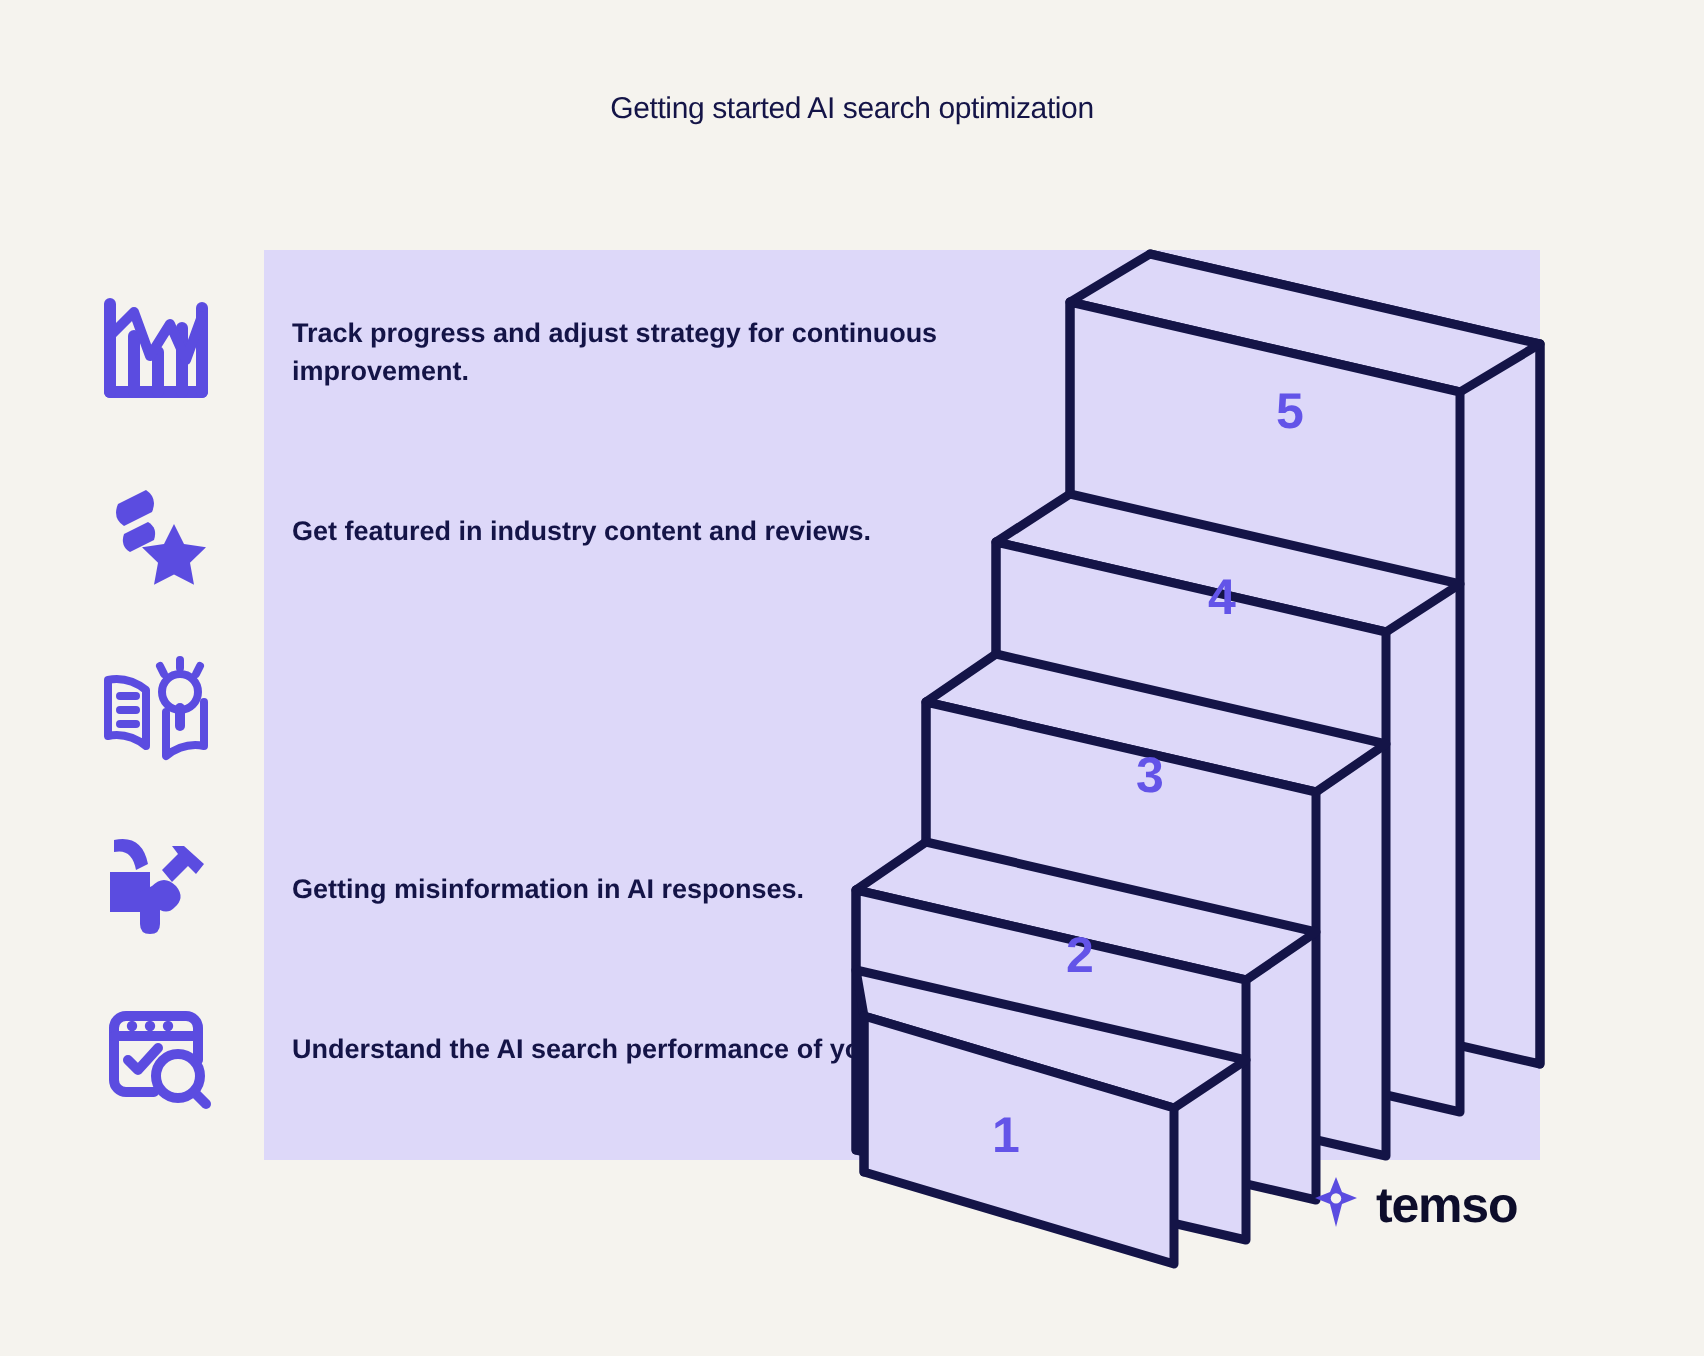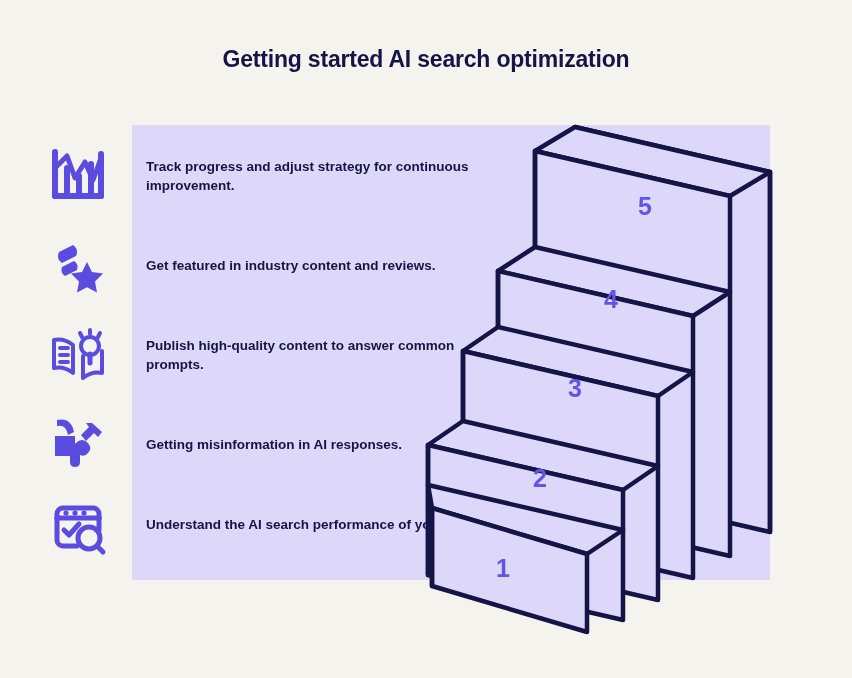--- a/index.html
+++ b/index.html
@@ -13,21 +13,21 @@
 
   .panel{
     position:absolute;left:132px;top:125px;
     width:638px;height:455px;
     background:#ddd8f9;
   }
 
   .title{
     position:absolute;left:0;top:46px;width:852px;
     text-align:center;
-    font-size:23px;font-weight:bold;
+    font-size:15px;font-weight:normal;
     color:#141447;
     letter-spacing:-0.2px;
   }
 
   .icon-col{position:absolute;left:46px;top:125px;width:70px;height:455px;}
   .icon-box{
     position:absolute;left:0;width:64px;height:64px;
     display:flex;align-items:center;justify-content:center;
   }
   .icon-box svg{display:block;}
@@ -136,21 +136,20 @@
           <path d="M48 46 l6 6"></path>
         </g>
       </svg>
     </div>
 
   </div>
 
   <div class="rows">
     <div class="row-text" style="top:32px;">Track progress and adjust strategy for continuous improvement.</div>
     <div class="row-text" style="top:131px;">Get featured in industry content and reviews.</div>
-    <div class="row-text" style="top:211px;">Publish high-quality content to answer common prompts.</div>
     <div class="row-text" style="top:310px;">Getting misinformation in AI responses.</div>
     <div class="row-text" style="top:390px;">Understand the AI search performance of your brand.</div>
   </div>
 
   <div class="stairs">
     <svg width="852" height="678" viewBox="0 0 852 678">
       <g fill="#ddd8f9" stroke="#141447" stroke-width="4.5" stroke-linejoin="round" stroke-linecap="round">
 
         <path d="M575 127 L770 172 L770 532 L575 487 Z"></path>
         <path d="M770 172 L770 532"></path>
@@ -178,14 +177,23 @@
       </g>
     </svg>
 
     <div class="step-num" style="left:610px;top:192px;width:70px;">5</div>
     <div class="step-num" style="left:576px;top:285px;width:70px;">4</div>
     <div class="step-num" style="left:540px;top:374px;width:70px;">3</div>
     <div class="step-num" style="left:505px;top:464px;width:70px;">2</div>
     <div class="step-num" style="left:468px;top:554px;width:70px;">1</div>
   </div>
 
+  <div class="logo">
+    <span>
+      <svg width="26" height="26" viewBox="0 0 26 26">
+        <path d="M13 0.5 L16 8 L23.5 11 L16 14 L13 25.5 L10 14 L2.5 11 L10 8 Z" fill="#5b4ce0"></path>
+        <circle cx="13" cy="11.2" r="2.6" fill="#f5f3ee"></circle>
+      </svg>
+    </span>
+    <span class="logo-text">temso</span>
+  </div>
 
 </div>
 
 </body></html>

